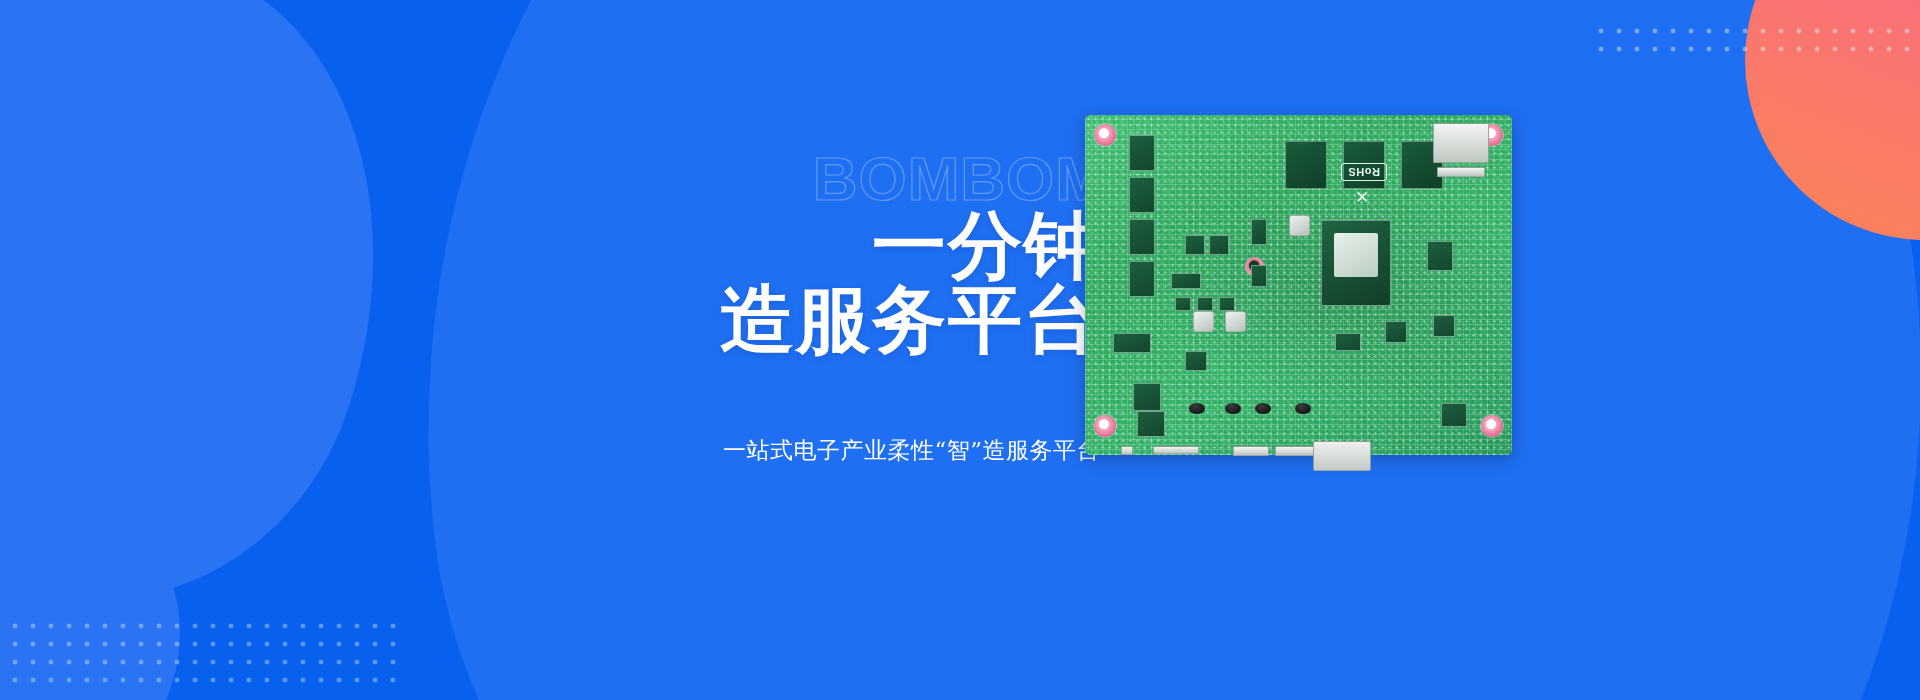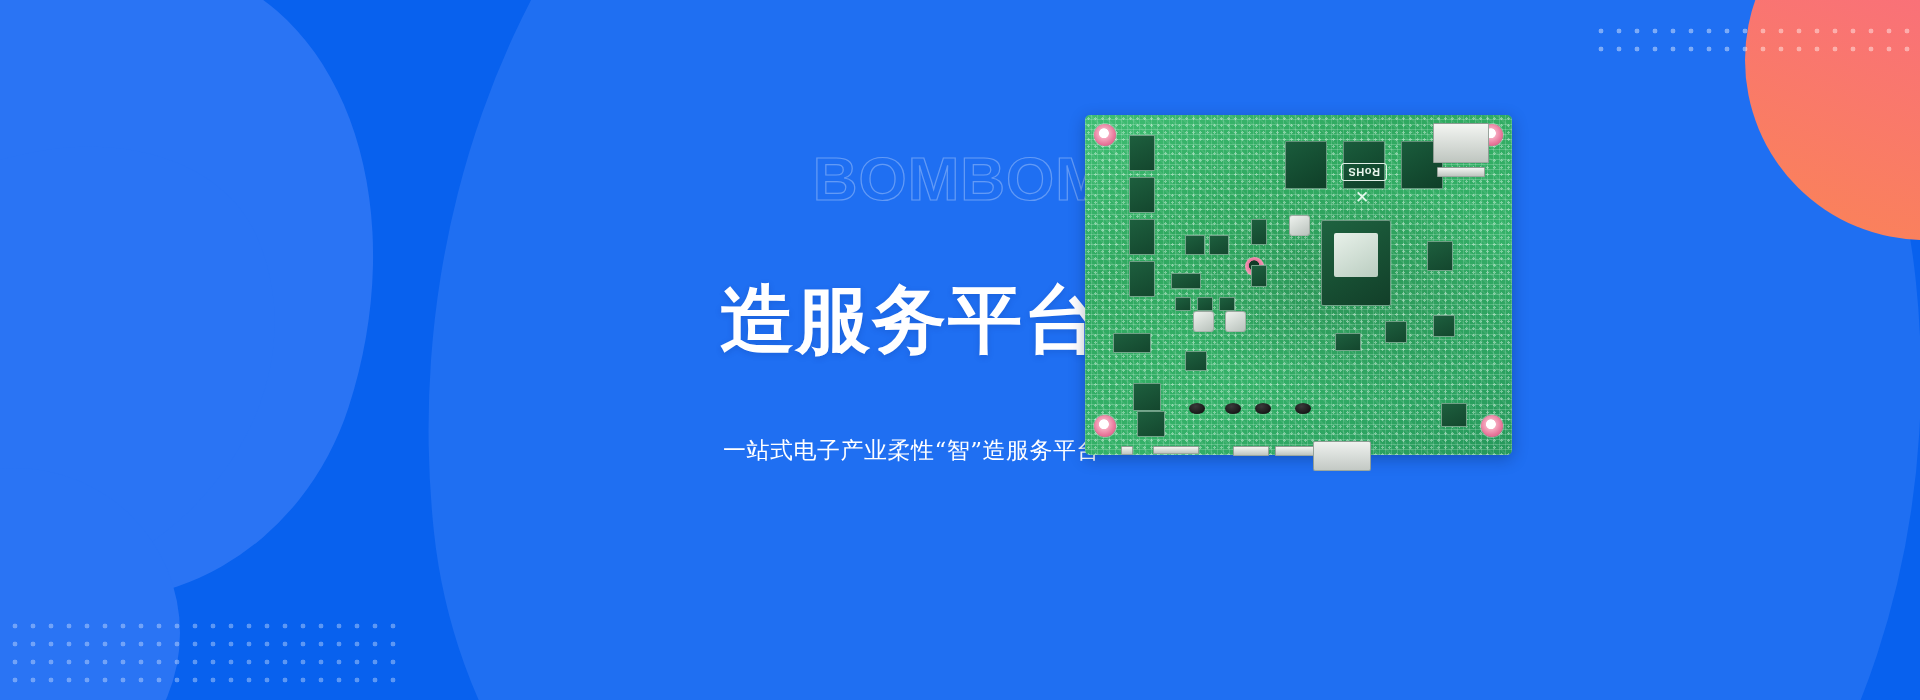--- a/index.html
+++ b/index.html
@@ -240,20 +240,21 @@
   <div class="deco swoosh"></div>
   <div class="deco blob-left"></div>
   <div class="deco blob-left-tail"></div>
   <div class="deco blob-bottom"></div>
   <div class="deco coral"></div>
   <div class="dots dots-tr"></div>
   <div class="dots dots-bl"></div>
 
   <div id="copy">
     <div class="watermark">BOMBOM</div>
+    <div class="headline headline-1">一分钟</div>
     <div class="headline headline-2">造服务平台</div>
     <div class="tagline">一站式电子产业柔性“智”造服务平台</div>
   </div>
 
   <div id="pcb">
     <div class="board">
       <div class="traces"></div>
       <div class="pads"></div>
 
       <div class="screwhole" style="left:9px;  top:9px;"></div>

